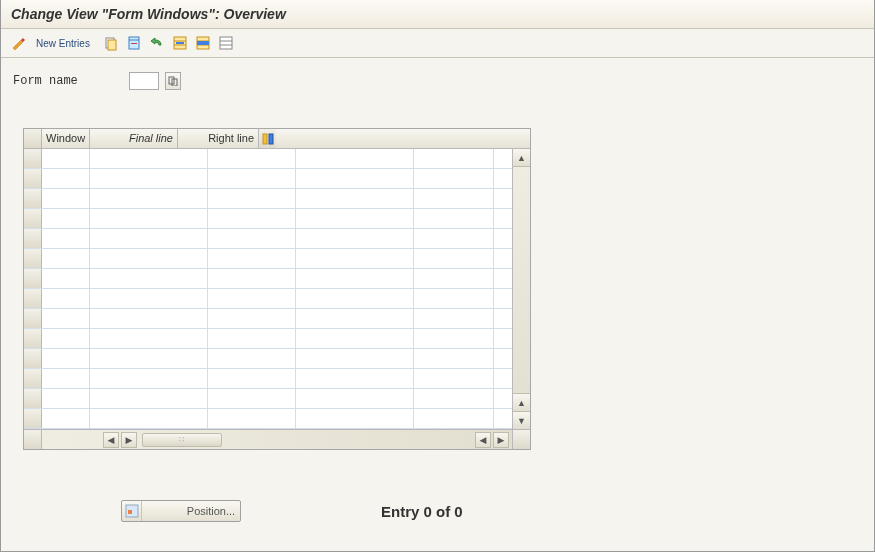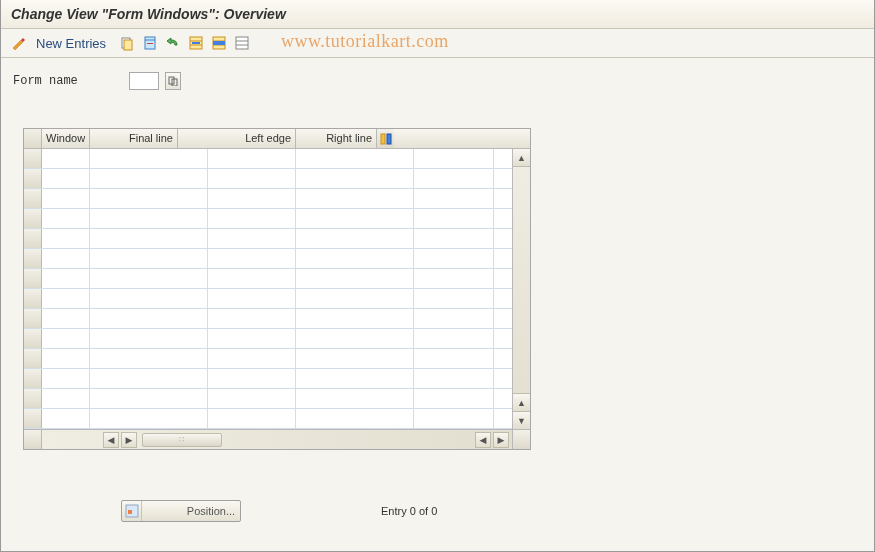--- a/index.html
+++ b/index.html
@@ -37,21 +37,21 @@
       width: 20px;
       height: 20px;
       display: inline-flex;
       align-items: center;
       justify-content: center;
       cursor: pointer;
       border-radius: 2px;
     }
     .toolbar-text {
       color: #2b4d7e;
-      font-size: 13px;
+      font-size: 10px;
       margin: 0 8px 0 4px;
       cursor: pointer;
     }
     .watermark {
       position: absolute;
       left: 280px;
       top: 2px;
       color: #e89850;
       font-size: 18px;
       font-family: Georgia, serif;
@@ -106,21 +106,21 @@
       padding: 3px 4px;
       font-size: 11px;
       color: #333;
       overflow: hidden;
       white-space: nowrap;
       text-align: right;
     }
     .th-sel { width: 18px; background: linear-gradient(to bottom, #f2f0e8, #dedacb); }
     .th-window { width: 48px; }
     .th-start { width: 118px; }
-    .th-final { width: 88px; }
+    .th-final { width: 88px; font-style: italic; }
     .th-left { width: 118px; }
     .th-right { width: 80px; border-right: none;}
     .th-config {
       width: 18px;
       background: linear-gradient(to bottom, #f2f0e8, #dedacb);
       display: flex; align-items:center; justify-content:center;
       border-left: 1px solid #b8b8b8;
       cursor: pointer;
     }
     .table-body {
@@ -226,21 +226,21 @@
       color:#555;
       gap:40px;
     }
     .position-icon {
       width: 20px;
       display:flex;align-items:center;justify-content:center;
       border-right:1px solid #c8c4b8;
       height:100%;
     }
     .position-label { flex:1; text-align:center; }
-    .entry-text { font-size: 11px; color:#333; }
+    .entry-text { font-size: 15px; color:#333;font-weight:bold; }
     svg { display:block; }
   </style>
 </head>
 <body>
 
 <div class="title-bar">
   <span class="title-text">Change View "Form Windows": Overview</span>
 </div>
 
 <div class="toolbar">
@@ -285,42 +285,40 @@
         <rect x="2" y="6" width="12" height="4" fill="#4080e0"></rect>
       </svg>
   </span>
   <span class="toolbar-btn">
     <svg width="16" height="16">
         <rect x="2" y="2" width="12" height="12" fill="#fff" stroke="#888"></rect>
         <line x1="2" y1="6" x2="14" y2="6" stroke="#888"></line>
         <line x1="2" y1="10" x2="14" y2="10" stroke="#888"></line>
       </svg>
   </span>
-  <span class="watermark">www.tutorialkart.com</span>
 </div>
 
 <div class="form-area">
   <div class="form-row">
     <span class="form-label">Form name</span>
     <input class="form-input" value="" style="">
     <span class="helper-btn">
       <svg width="10" height="10">
           <rect x="1" y="1" width="5" height="7" fill="none" stroke="#666"></rect>
           <rect x="4" y="3" width="5" height="7" fill="none" stroke="#666"></rect>
         </svg>
     </span>
   </div>
 </div>
 
 <div class="table-container">
   <div class="table-header">
     <div class="th th-sel"></div>
     <div class="th th-window">Window</div>
     <div class="th th-final">Final line</div>
-    <div class="th th-left">Left edge</div>
     <div class="th th-right">Right line</div>
     <div class="th-config">
       <svg width="12" height="12">
           <rect x="1" y="1" width="4" height="10" fill="#f0c040" stroke="#c89020"></rect>
           <rect x="7" y="1" width="4" height="10" fill="#4080e0" stroke="#2050a0"></rect>
         </svg>
     </div>
   </div>
   <div class="table-body">
     <div class="rows-area">

